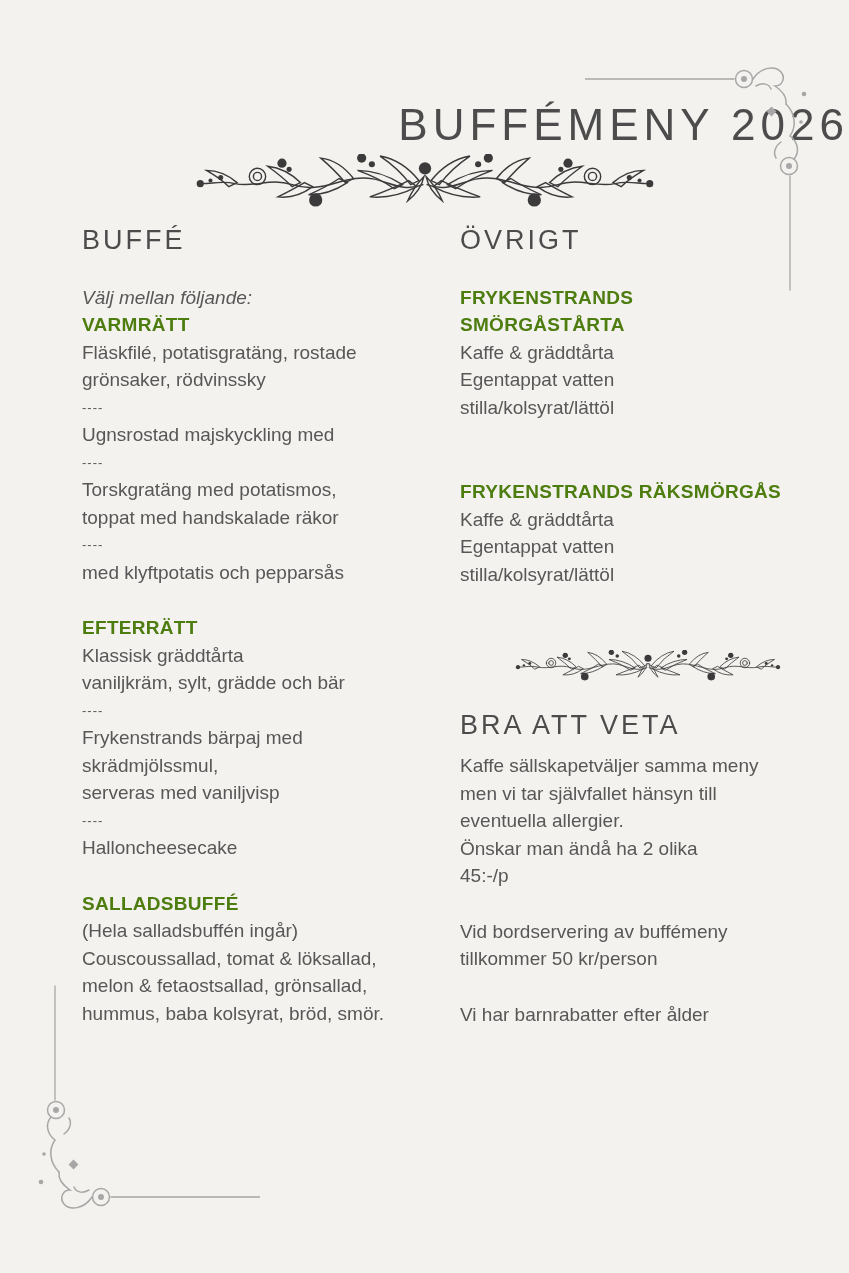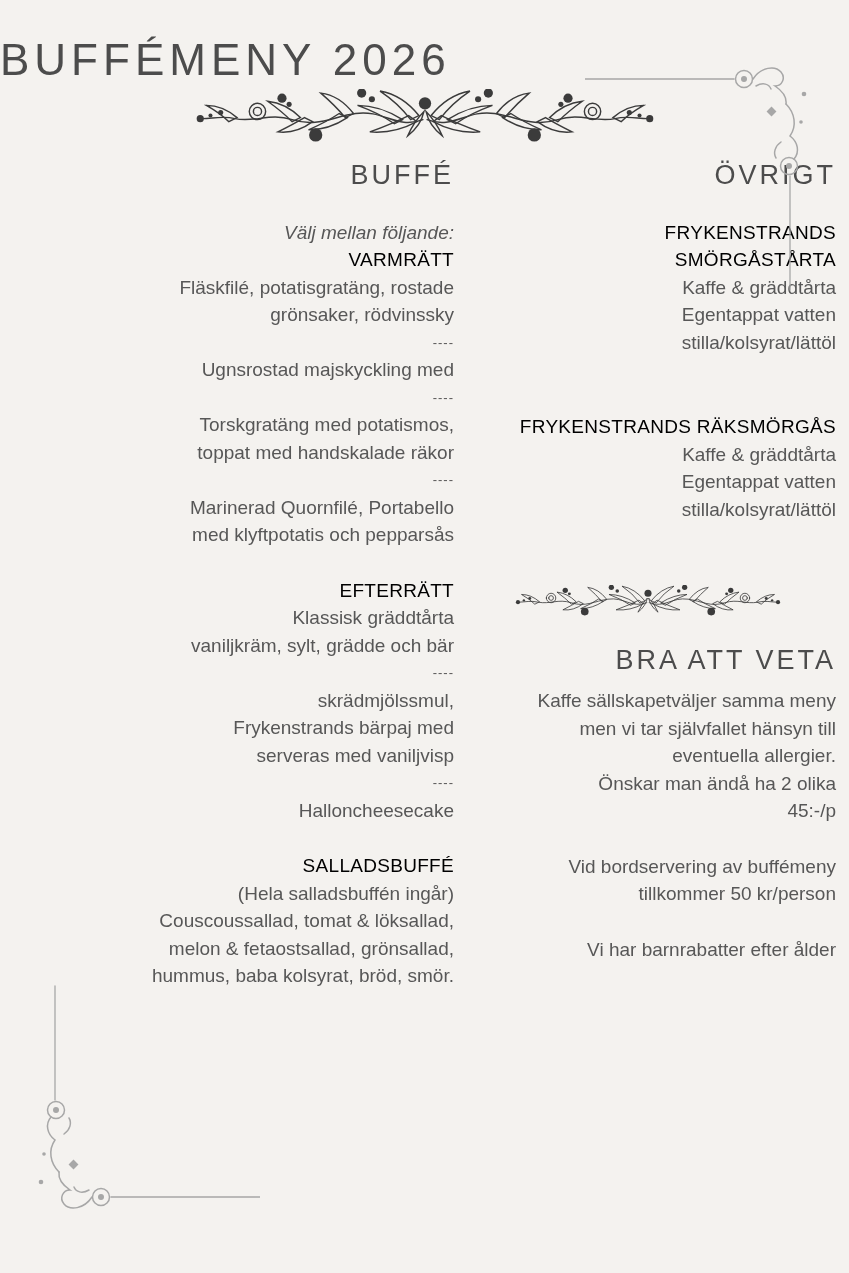--- a/index.html
+++ b/index.html
@@ -6,41 +6,41 @@
   .page {
     position:relative;
     width:849px; height:1273px;
     margin:0 auto;
     background:#f4f2ef;
     font-family:"Liberation Sans", sans-serif;
     color:#575757;
     overflow:hidden;
   }
   .page-title {
-    text-align:left;
-    padding-top:35px;
+    text-align:right;
+    padding-top:100px;
     font-size:44px;
     font-weight:400;
     letter-spacing:5px;
     color:#4c4c4c;
   }
   .title-divider { display:block; width:470px; margin:4px auto 0; }
   .columns { display:flex; margin-top:14px; }
-  .col { text-align:right; font-size:19px; line-height:27.5px; }
+  .col { text-align:left; font-size:19px; line-height:27.5px; }
   .col-left  { width:372px; margin-left:82px; }
   .col-right { width:376px; margin-left:6px; }
   .col-heading {
     font-size:27px;
     letter-spacing:3px;
     color:#4c4c4c;
     margin-bottom:29px;
     font-weight:400;
   }
   .intro { font-style:italic; }
-  .sec-title { font-weight:normal; color:#000000; letter-spacing:0.3px; }
+  .sec-title { font-weight:bold; color:#4d7c0f; letter-spacing:0.3px; }
   .sep { font-size:13px; letter-spacing:1px; }
   .gap28 { margin-top:28px; }
   .gap57 { margin-top:57px; }
   .section-divider { display:block; width:272px; margin:62px auto 0; }
   .info-heading {
     font-size:27px;
     letter-spacing:3px;
     color:#4c4c4c;
     margin-top:27px;
     font-weight:400;
@@ -144,29 +144,28 @@
 
       <div class="sec-title">VARMRÄTT</div>
       <div>Fläskfilé, potatisgratäng, rostade</div>
       <div>grönsaker, rödvinssky</div>
       <div class="sep">----</div>
       <div>Ugnsrostad majskyckling med</div>
       <div class="sep">----</div>
       <div>Torskgratäng med potatismos,</div>
       <div>toppat med handskalade räkor</div>
       <div class="sep">----</div>
-      <div>Marinerad Quornfilé, Portabello</div>
       <div>med klyftpotatis och pepparsås</div>
 
       <div class="sec-title gap28">EFTERRÄTT</div>
       <div>Klassisk gräddtårta</div>
       <div>vaniljkräm, sylt, grädde och bär</div>
       <div class="sep">----</div>
+      <div>Frykenstrands bärpaj med</div>
       <div>skrädmjölssmul,</div>
-      <div>Frykenstrands bärpaj med</div>
       <div>serveras med vaniljvisp</div>
       <div class="sep">----</div>
       <div>Halloncheesecake</div>
 
       <div class="sec-title gap28">SALLADSBUFFÉ</div>
       <div>(Hela salladsbuffén ingår)</div>
       <div>Couscoussallad, tomat &amp; löksallad,</div>
       <div>melon &amp; fetaostsallad, grönsallad,</div>
       <div>hummus, baba kolsyrat, bröd, smör.</div>
     </div>

